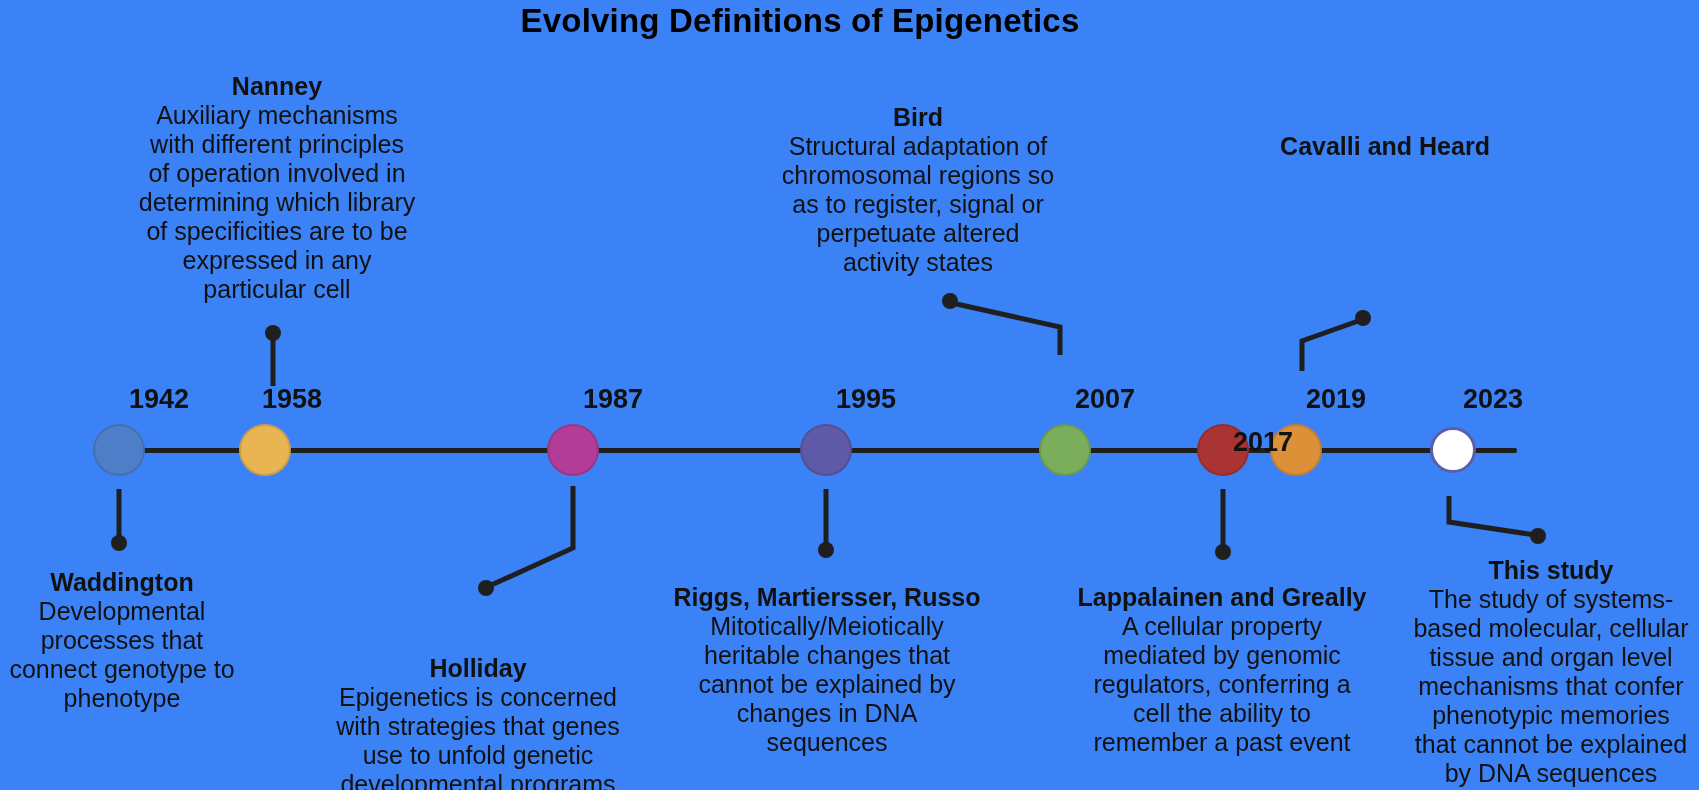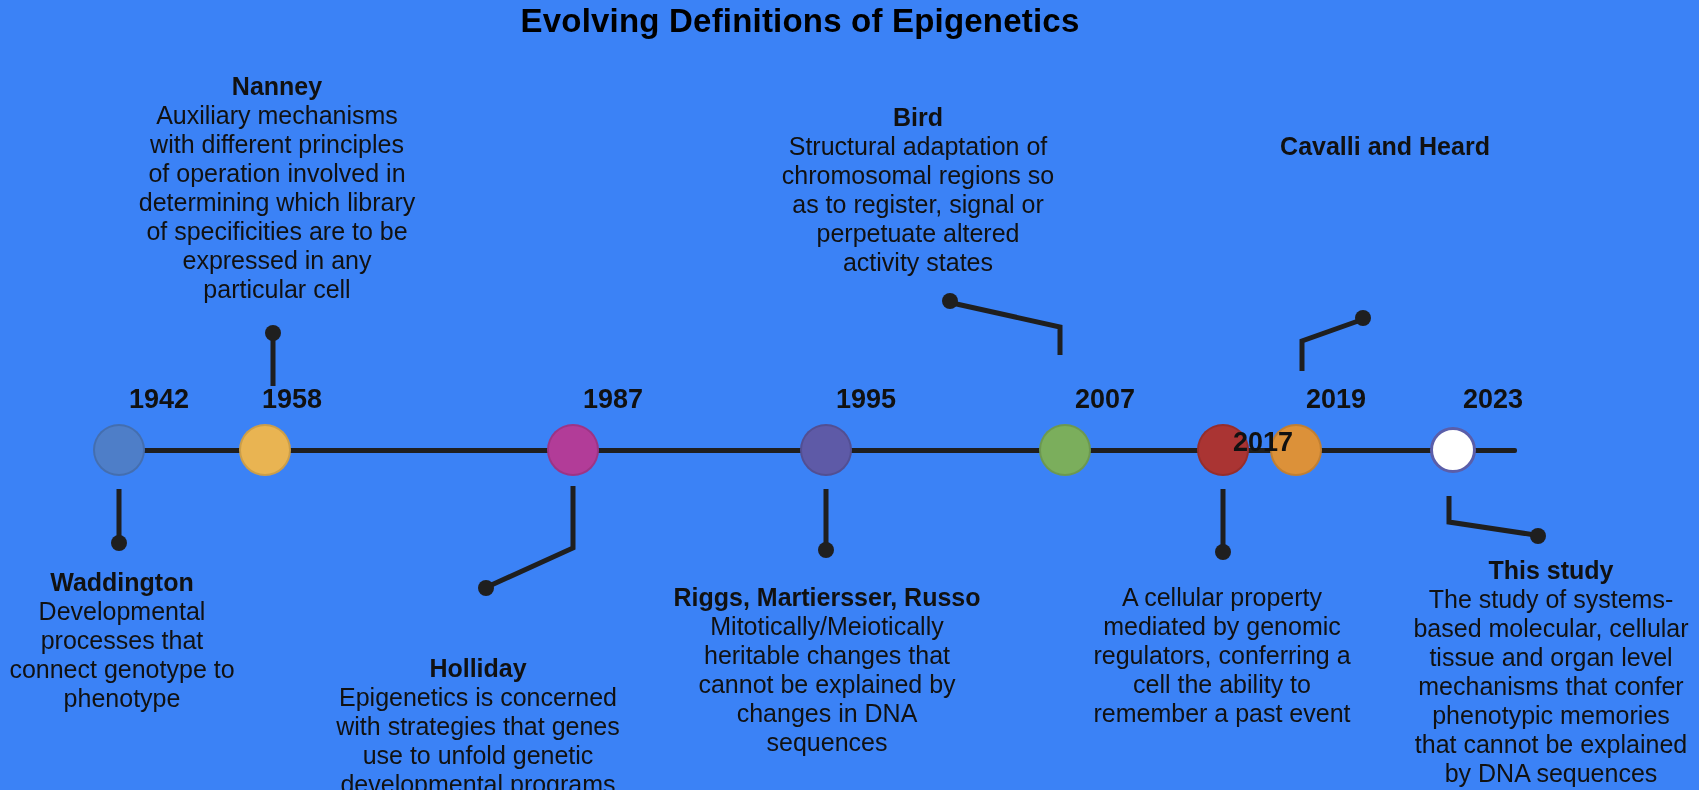--- a/index.html
+++ b/index.html
@@ -109,20 +109,21 @@
       <div class="ann-author">Bird</div>
       <div class="ann-desc">Structural adaptation of
 chromosomal regions so
 as to register, signal or
 perpetuate altered
 activity states</div>
     </div>
     <div class="dot" style="left: 1197px; top: 424px; width: 52px; height: 52px; background: rgb(170, 52, 51);"></div>
     <div class="year" style="left: 1153px; margin-top: 43px;">2017</div>
     <div class="annotation" style="left: 1022px; top: 583px; width: 400px;">
+      <div class="ann-author">Lappalainen and Greally</div>
       <div class="ann-desc">A cellular property
 mediated by genomic
 regulators, conferring a
 cell the ability to
 remember a past event</div>
     </div>
     <div class="dot" style="left: 1270px; top: 424px; width: 52px; height: 52px; background: rgb(220, 145, 57);"></div>
     <div class="year" style="left: 1226px;">2019</div>
     <div class="annotation" style="left: 1170px; top: 113px; width: 430px; margin-top: 19px;">
       <div class="ann-author">Cavalli and Heard</div>

